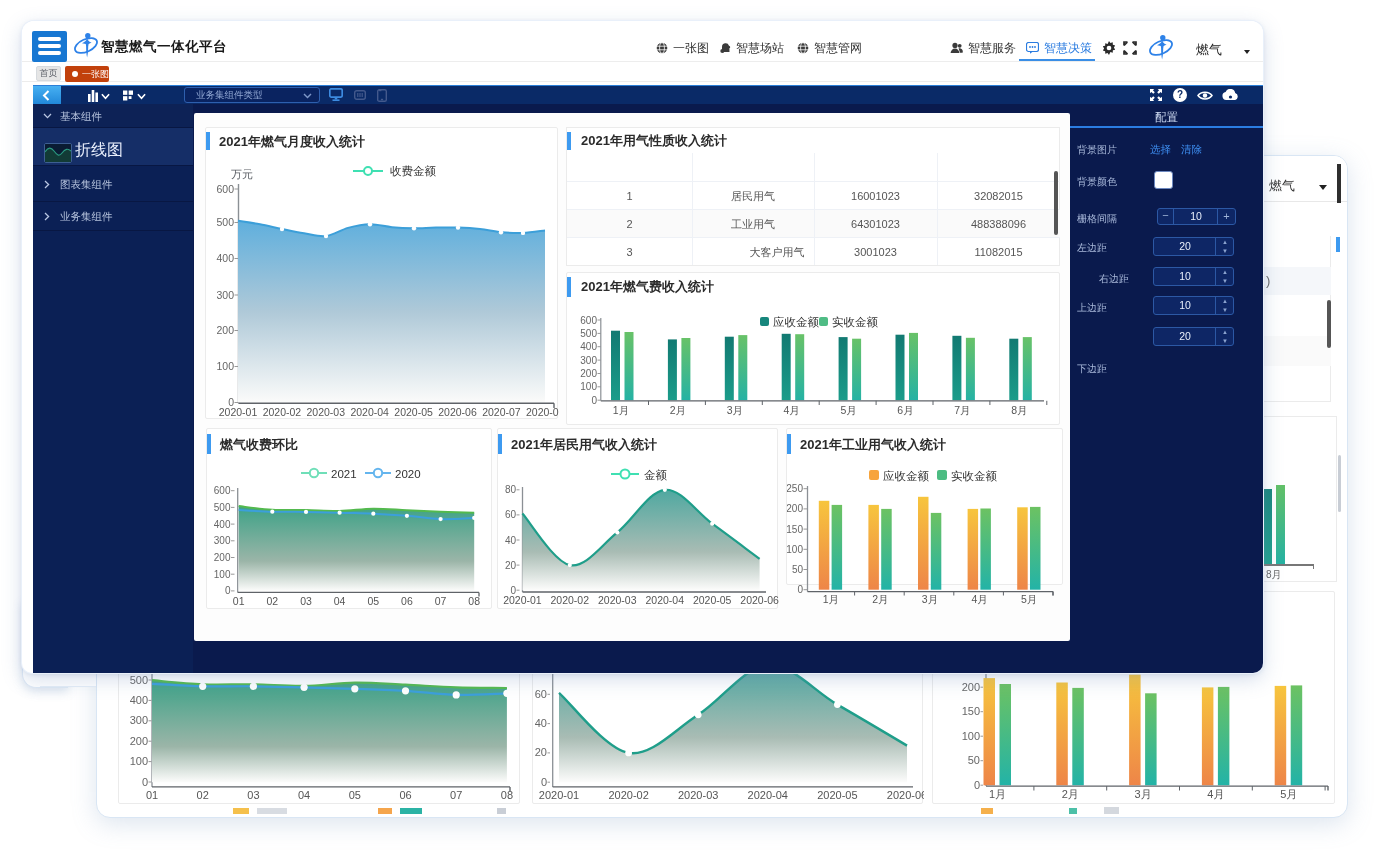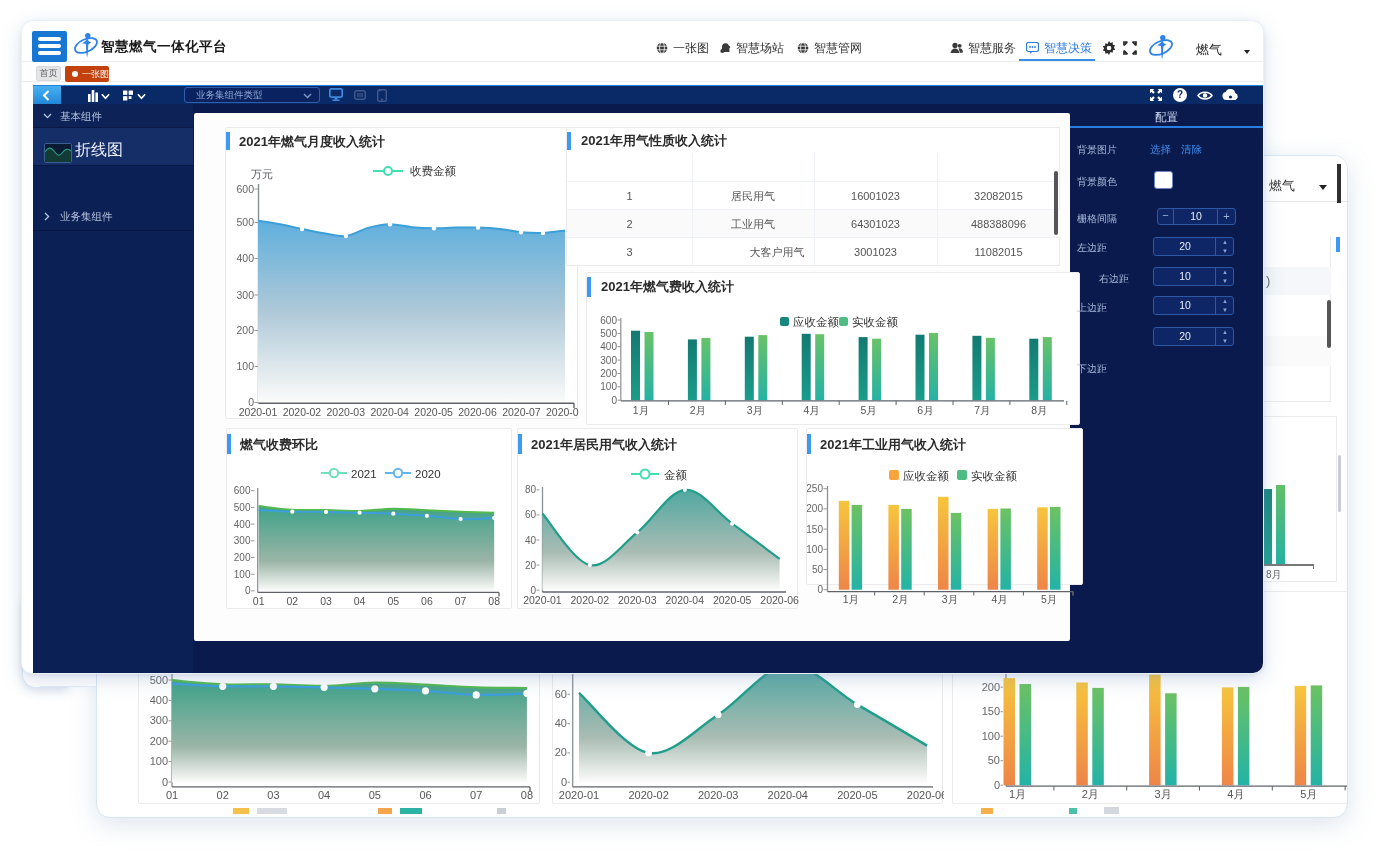--- a/index.html
+++ b/index.html
@@ -6,21 +6,21 @@
   html,body { width:1384px; height:867px; background:#ffffff; overflow:hidden;
     font-family:"Liberation Sans", sans-serif; }
   .abs { position:absolute; }
 
   
   #bgcard { position:absolute; left:96px; top:155px; width:1252px; height:663px;
     background:#fff; border:1px solid #d9e6f4; border-radius:14px;
     box-shadow:0 6px 24px rgba(120,150,190,.25); overflow:hidden; }
   #bgnav { position:absolute; left:0; top:0; width:100%; height:46px; background:#fff;
     border-bottom:1px solid #e8e8e8; }
-  .chartcard { position:absolute; background:#fff; border:1px solid #ebebeb; border-radius:2px;margin-left:20px; }
+  .chartcard { position:absolute; background:#fff; border:1px solid #ebebeb; border-radius:2px; }
   .chartcard > svg { position:absolute; left:0; top:0; }
 
   
   #fgcard { position:absolute; left:22px; top:21px; width:1241px; height:652px; z-index:2;
     background:#ffffff; border-radius:12px 12px 10px 10px;
     box-shadow:0 0 0 1px #e9f0fa, 0 6px 20px rgba(110,140,185,.30), 0 1px 4px rgba(110,140,185,.22);
     overflow:hidden; }
   #navbar { position:absolute; left:0; top:0; width:100%; height:41px; background:#fff; border-bottom:1px solid #ededed; }
   #hamb { position:absolute; left:10px; top:10px; width:35px; height:31px; background:#1777d2; border-radius:2px; }
   #hamb i { position:absolute; left:6px; width:23px; height:3.5px; background:#fff; border-radius:2px; }
@@ -367,20 +367,26 @@
         <span class="abs" style="left:27px;top:6px;">基本组件</span>
         </div>
       <div class="siderow" style="top:24px;height:38px;background:#152e67;color:#e8eefb;">
         <div class="abs" style="left:10.5px;top:15px;width:28px;height:20px;background:#0d1f3c;border:1px solid #3d5f92;border-radius:2px;overflow:hidden;">
           <svg width="26" height="18" viewBox="0 0 26 18">
               <rect width="26" height="18" fill="#0a1c33"></rect>
               <path d="M0 8 C3 3 6 3 9 7 C12 11 14 13 17 9 C20 5 23 4 26 7 L26 18 L0 18 Z" fill="#123b36"></path>
               <path d="M0 8 C3 3 6 3 9 7 C12 11 14 13 17 9 C20 5 23 4 26 7" stroke="#2a9a80" stroke-width="1.2" fill="none"></path>
             </svg></div>
         <span class="abs" style="left:42px;top:12px;font-size:16px;">折线图</span>
+        </div>
+      <div class="siderow" style="top:62px;height:36px;">
+        <svg class="abs" style="left:11px;top:14px" width="6" height="9" viewBox="0 0 6 9">
+            <path d="M1 1 L4.6 4.5 L1 8" stroke="#b9c6e2" stroke-width="1.3" fill="none"></path>
+          </svg>
+        <span class="abs" style="left:27px;top:12px;">图表集组件</span>
         </div>
       <div class="siderow" style="top:98px;height:29px;">
         <svg class="abs" style="left:11px;top:10px" width="6" height="9" viewBox="0 0 6 9">
             <path d="M1 1 L4.6 4.5 L1 8" stroke="#b9c6e2" stroke-width="1.3" fill="none"></path>
           </svg>
         <span class="abs" style="left:27px;top:8px;">业务集组件</span>
         </div>
     </div>
     <div id="panel">
       <div class="chartcard" style="left:11px;top:14px;width:353px;height:292px;">

